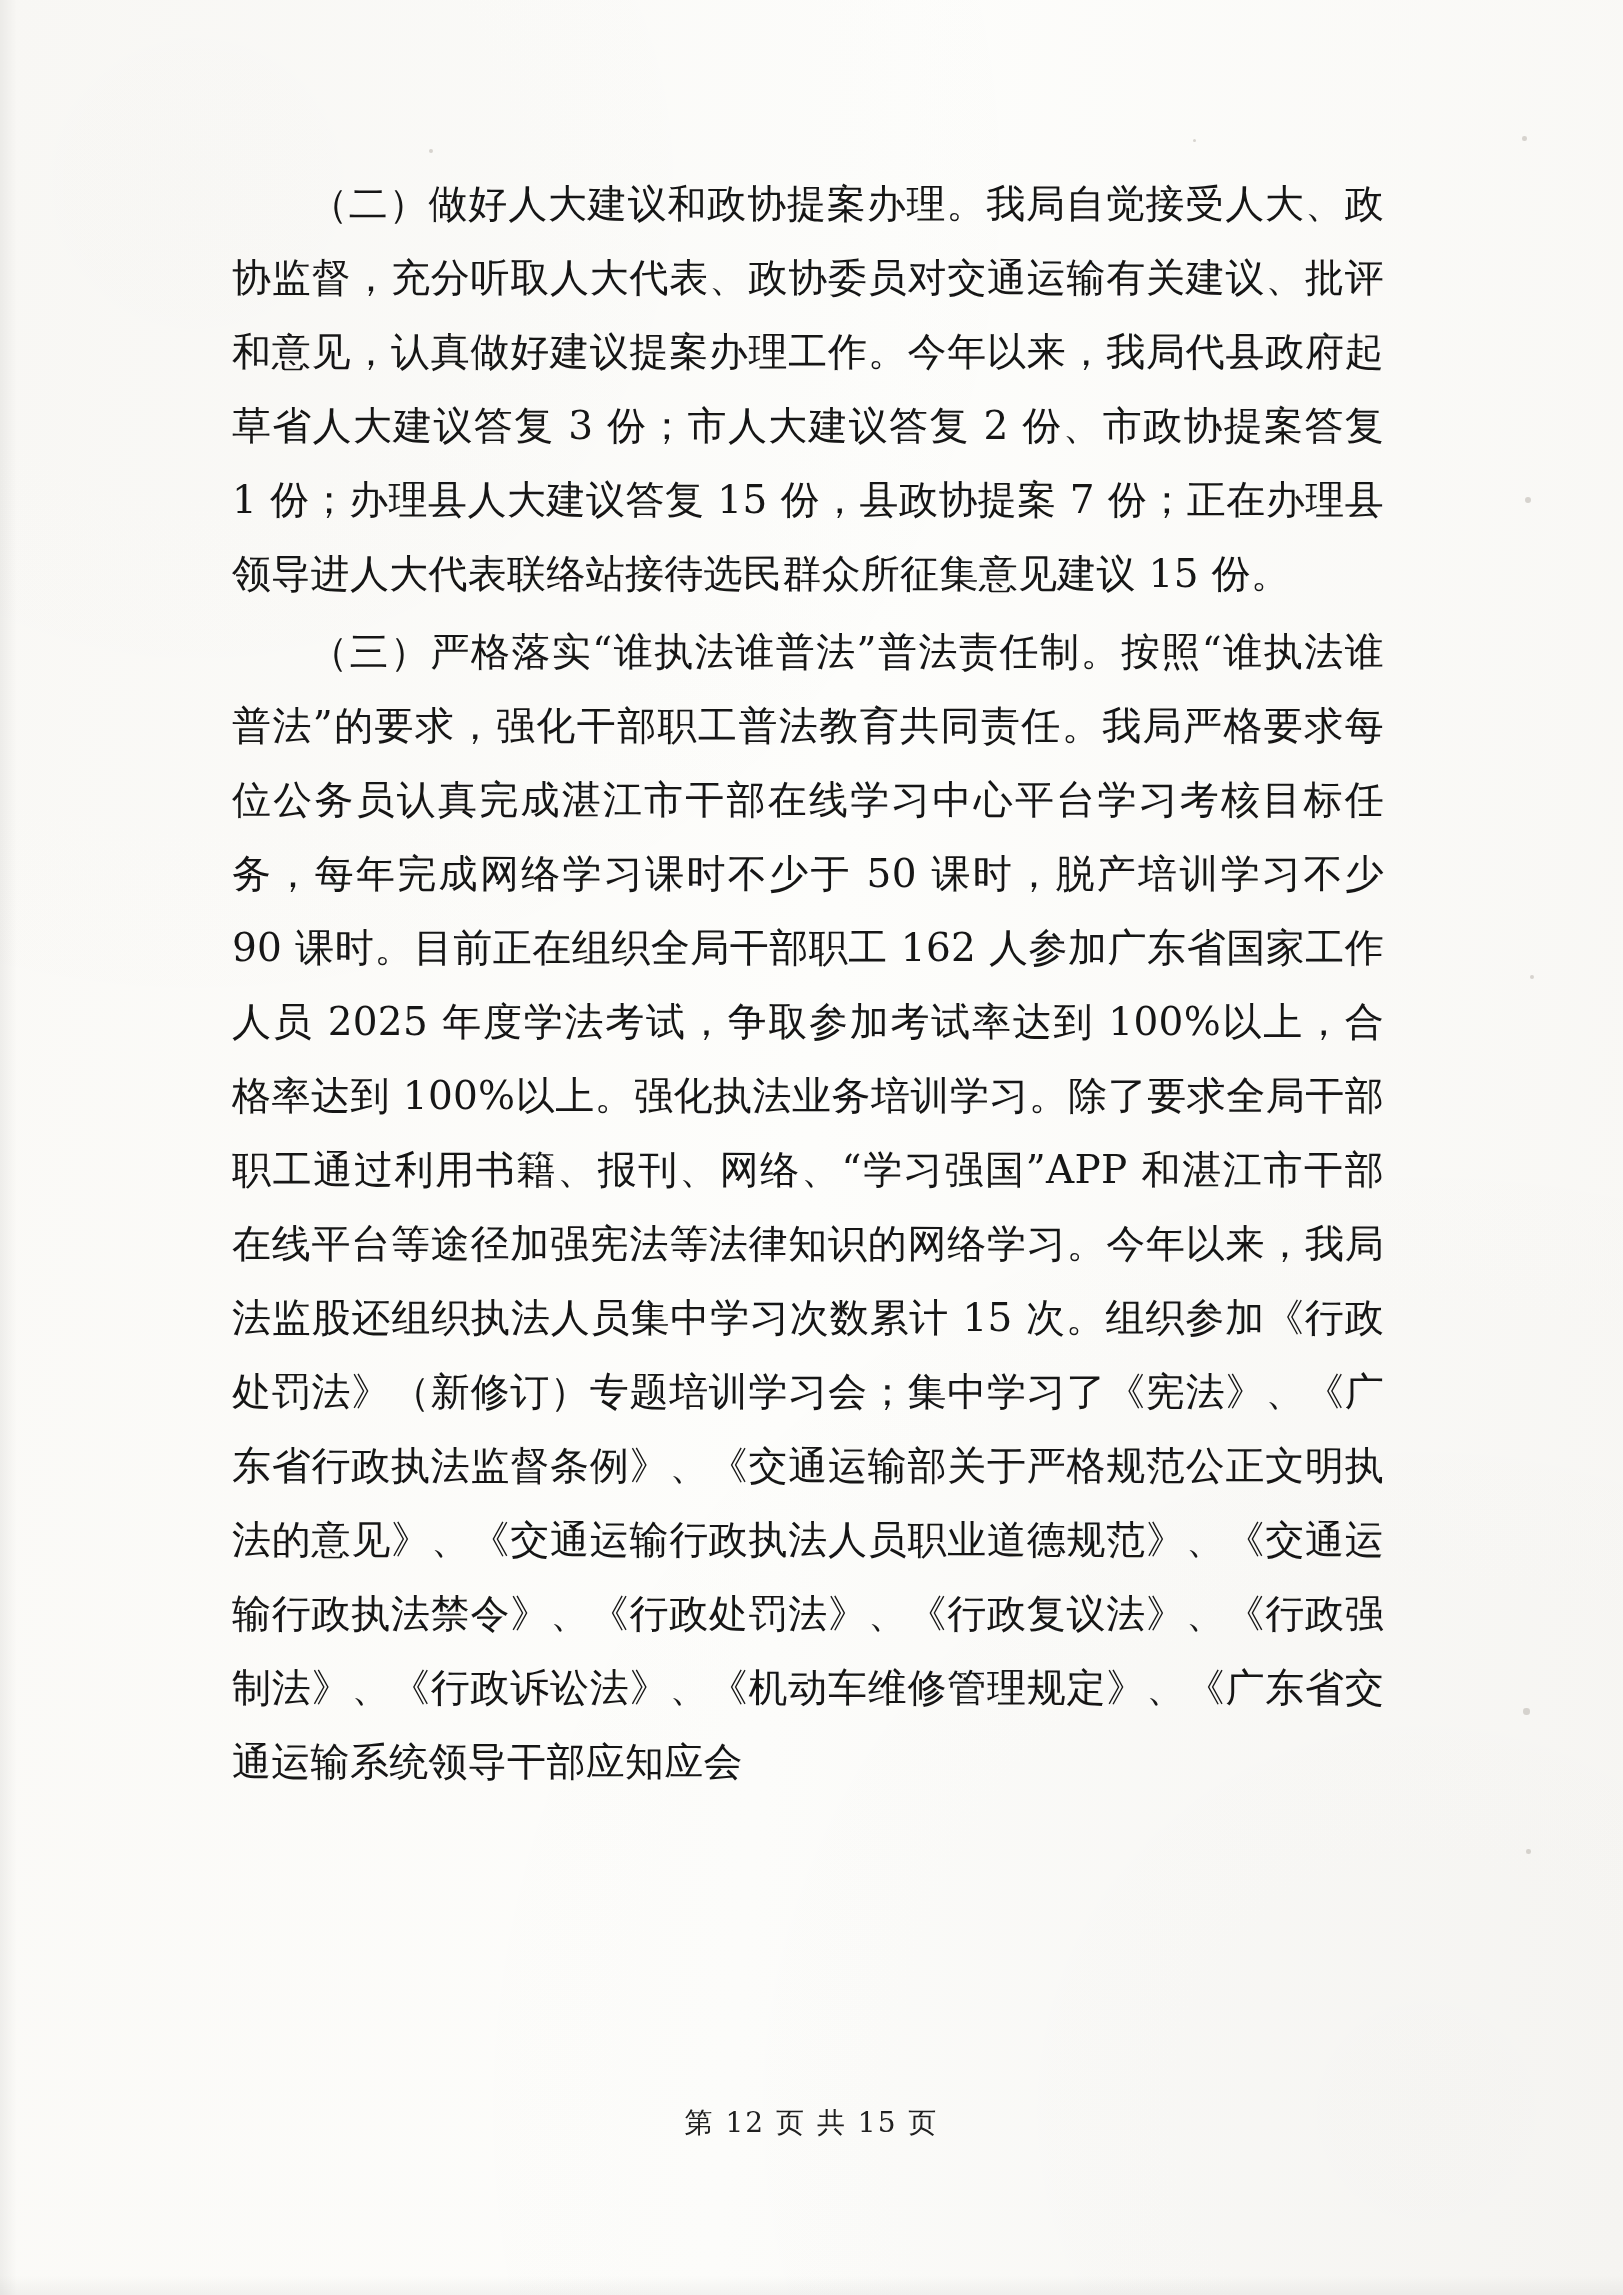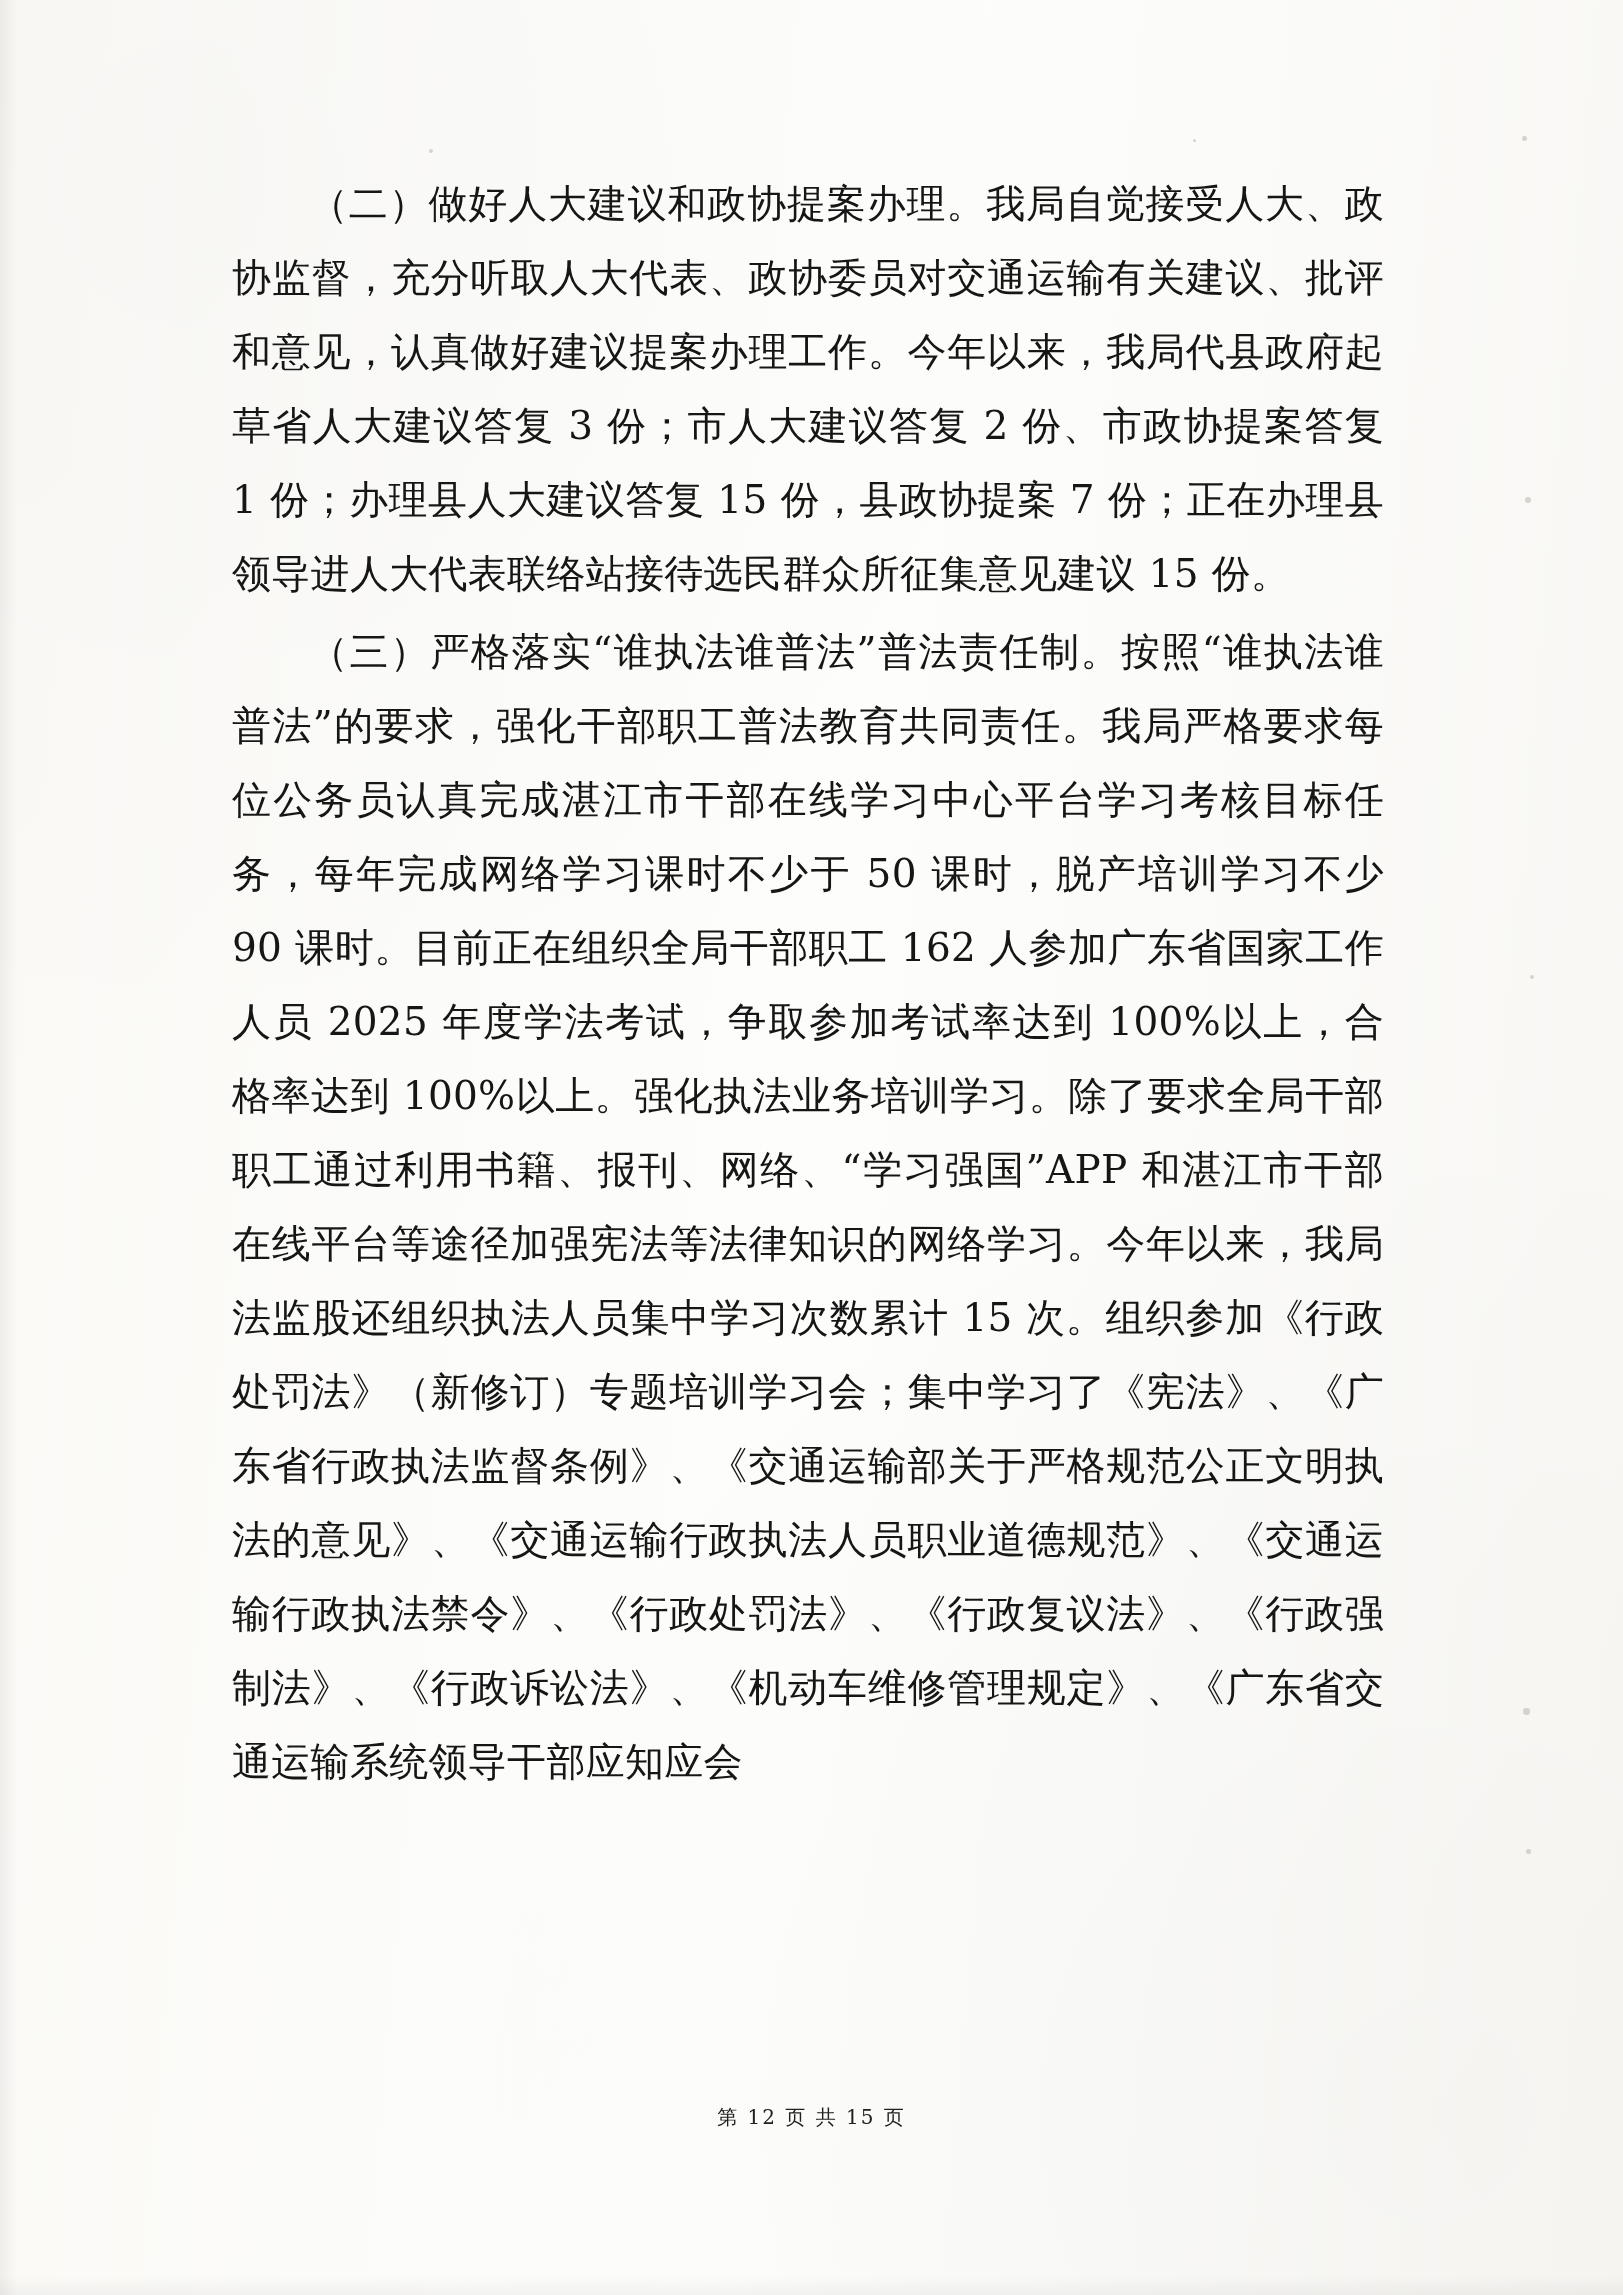--- a/index.html
+++ b/index.html
@@ -45,21 +45,21 @@
     text-justify: inter-ideograph;
     font-weight: 500;
     text-indent: 0;
   }
   .page-footer {
     position: absolute;
     left: 0;
     right: 0;
     top: 2104px;
     text-align: center;
-    font-size: 20px;
+    font-size: 28px;
     color: #202020;
     letter-spacing: 2px;
     font-family: "DejaVu Serif", "Liberation Serif", serif;
   }
   .footer-rule {
     position: absolute;
     left: 232px;
     width: 1159px;
     top: 2085px;
     height: 0.7px;

